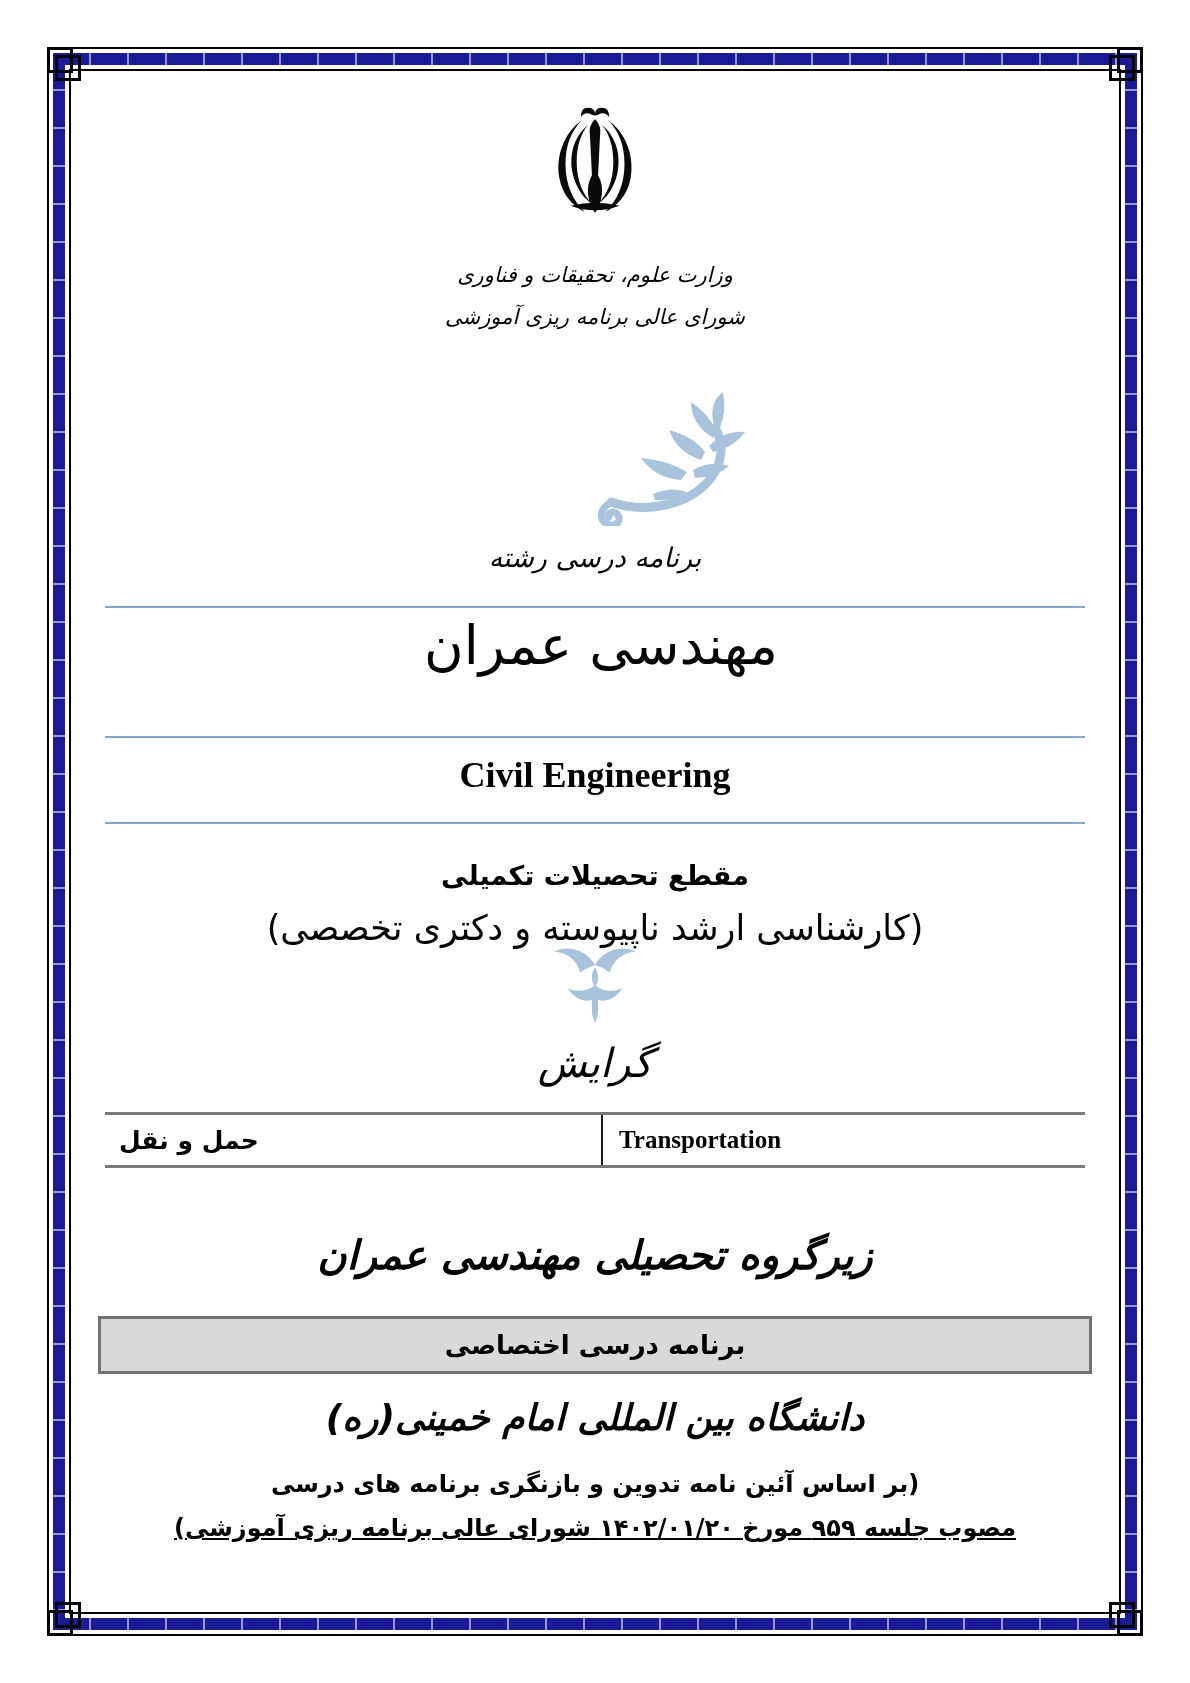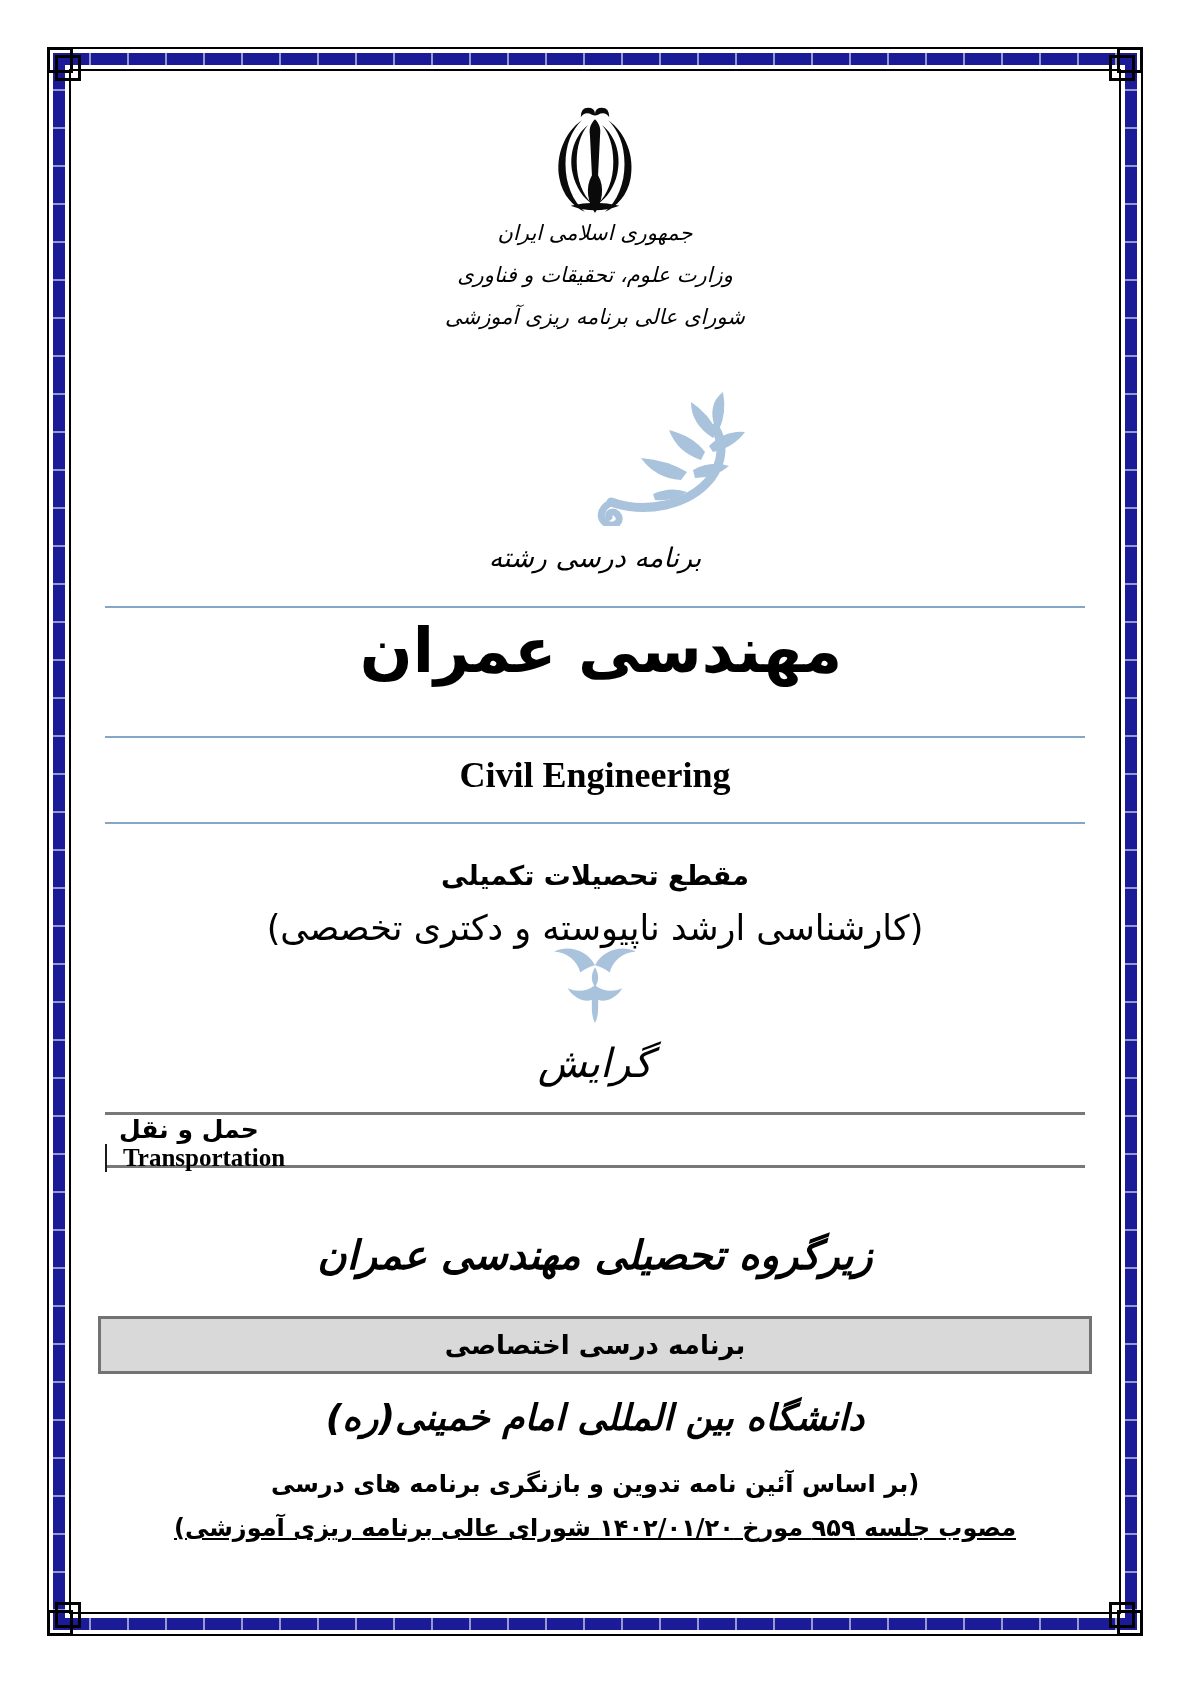--- a/index.html
+++ b/index.html
@@ -32,35 +32,35 @@
   .k-br-a{right:47px;bottom:47px;}.k-br-b{right:55px;bottom:55px;}
 
   
   .abs-center{position:absolute;left:0;right:0;text-align:center;}
   .rule{position:absolute;left:105px;right:105px;height:2px;background:#84a7c7;}
 
   
   .callig{font-style:italic;letter-spacing:.5px;}
   .gov-line{font-size:21px;line-height:30px;}
   .program-label{top:542px;font-size:27px;}
-  .title-fa{top:614px;font-size:62px;font-weight:bold;line-height:1.2;padding-left:12px;}
+  .title-fa{top:614px;font-size:54px;font-weight:normal;line-height:1.2;padding-left:12px;}
   .title-en{top:752px;font-size:36px;font-weight:bold;font-family:"Liberation Serif", serif;line-height:46px;}
   .level-1{top:858px;font-size:27px;font-weight:bold;line-height:36px;}
   .level-2{top:908px;font-size:35px;font-weight:normal;line-height:40px;}
   .grayesh{top:1032px;font-size:40px;line-height:62px;}
   .subgroup{top:1216px;font-size:40px;font-weight:bold;line-height:78px;}
   .university{top:1386px;font-size:36px;font-weight:bold;line-height:64px;}
   .note-1{top:1468px;font-size:24px;font-weight:bold;line-height:32px;}
   .note-2{top:1512px;font-size:24px;font-weight:bold;line-height:32px;text-decoration:underline;}
 
   
   .orient-table{
     position:absolute;top:1112px;left:105px;width:980px;height:56px;
     border-top:3px solid #787878;border-bottom:3px solid #787878;
-    box-sizing:border-box;display:flex;flex-direction:column;
+    box-sizing:border-box;display:flex;
   }
   .cell-fa{
     width:496px;box-sizing:border-box;display:flex;align-items:center;justify-content:flex-end;
     padding-left:14px;font-size:25px;font-weight:bold;direction:rtl;
   }
   .cell-en{
     flex:1;box-sizing:border-box;border-left:2px solid #1a1a1a;display:flex;align-items:center;
     padding-left:16px;font-size:25px;font-weight:bold;font-family:"Liberation Serif", serif;text-align:center;
   }
 
@@ -111,21 +111,20 @@
 
         <path d="M57,21 C70,31 76,50 72,68 C69,82 61,93 53,98 C62,89 68,75 68,57 C68,42 64,29 57,21 Z"></path>
 
         <path d="M63,16 C80,28 89,51 85,73 C82,90 71,101 60,106 C72,95 79,79 79,59 C79,40 73,26 63,16 Z"></path>
 
         <path d="M26,100 Q50,94 74,100 Q50,109 26,100 Z"></path>
       </g>
     </svg>
   </div>
 
-  <div class="abs-center callig gov-line" style="top:218px;" dir="rtl">جمهوری اسلامی ایران</div>
   <div class="abs-center callig gov-line" style="top:260px;" dir="rtl">وزارت علوم، تحقیقات و فناوری</div>
   <div class="abs-center callig gov-line" style="top:302px;" dir="rtl">شورای عالی برنامه ریزی آموزشی</div>
 
   <div class="ornament-lg-wrap">
     <svg width="300" height="140" viewBox="0 0 300 140" aria-hidden="true">
       <defs>
         <g id="half">
 
           <path d="M14,116 C48,128 92,120 114,92 C126,76 127,56 118,42" fill="none" stroke="#a9c3dc" stroke-width="9" stroke-linecap="round"></path>
 

